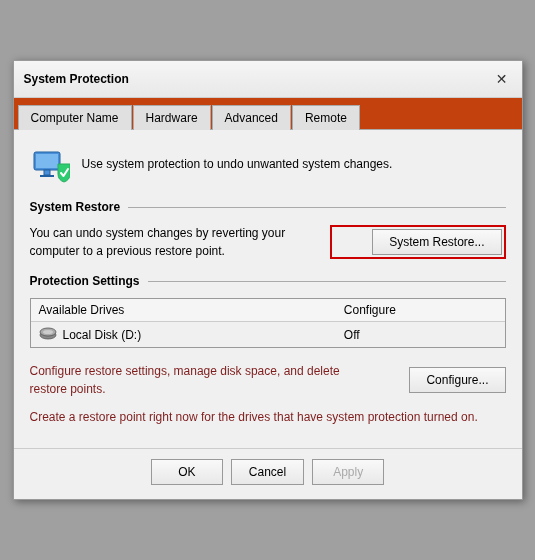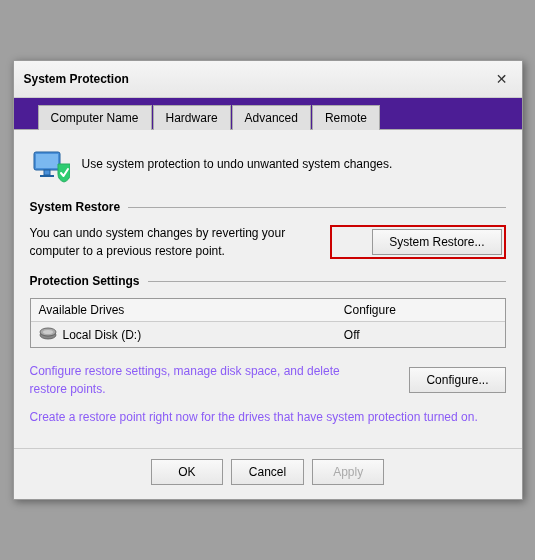--- a/index.html
+++ b/index.html
@@ -49,23 +49,23 @@
       cursor: pointer;
       font-size: 14px;
       color: #333;
       display: flex;
       align-items: center;
       justify-content: center;
     }
 
     .tabs {
       display: flex;
-      background: #4c1d95;
+      background: #c2410c;
       border-bottom: 1px solid #aaa;
-      padding: 6px 8px 0 24px;
+      padding: 6px 8px 0 4px;
       gap: 1px;
     }
 
     .tab {
       padding: 5px 12px;
       font-size: 12px;
       cursor: pointer;
       border: 1px solid #aaa;
       background: #e0e0e0;
       border-bottom: none;
@@ -203,21 +203,21 @@
     .action-row {
       display: flex;
       align-items: center;
       gap: 12px;
       margin-bottom: 10px;
     }
 
     .action-description {
       flex: 1;
       font-size: 12px;
-      color: #8b5cf6;
+      color: #7f1d1d;
       line-height: 1.5;
     }
 
     .footer {
       display: flex;
       justify-content: center;
       gap: 8px;
       padding: 10px 16px 14px;
       border-top: 1px solid #ccc;
     }

